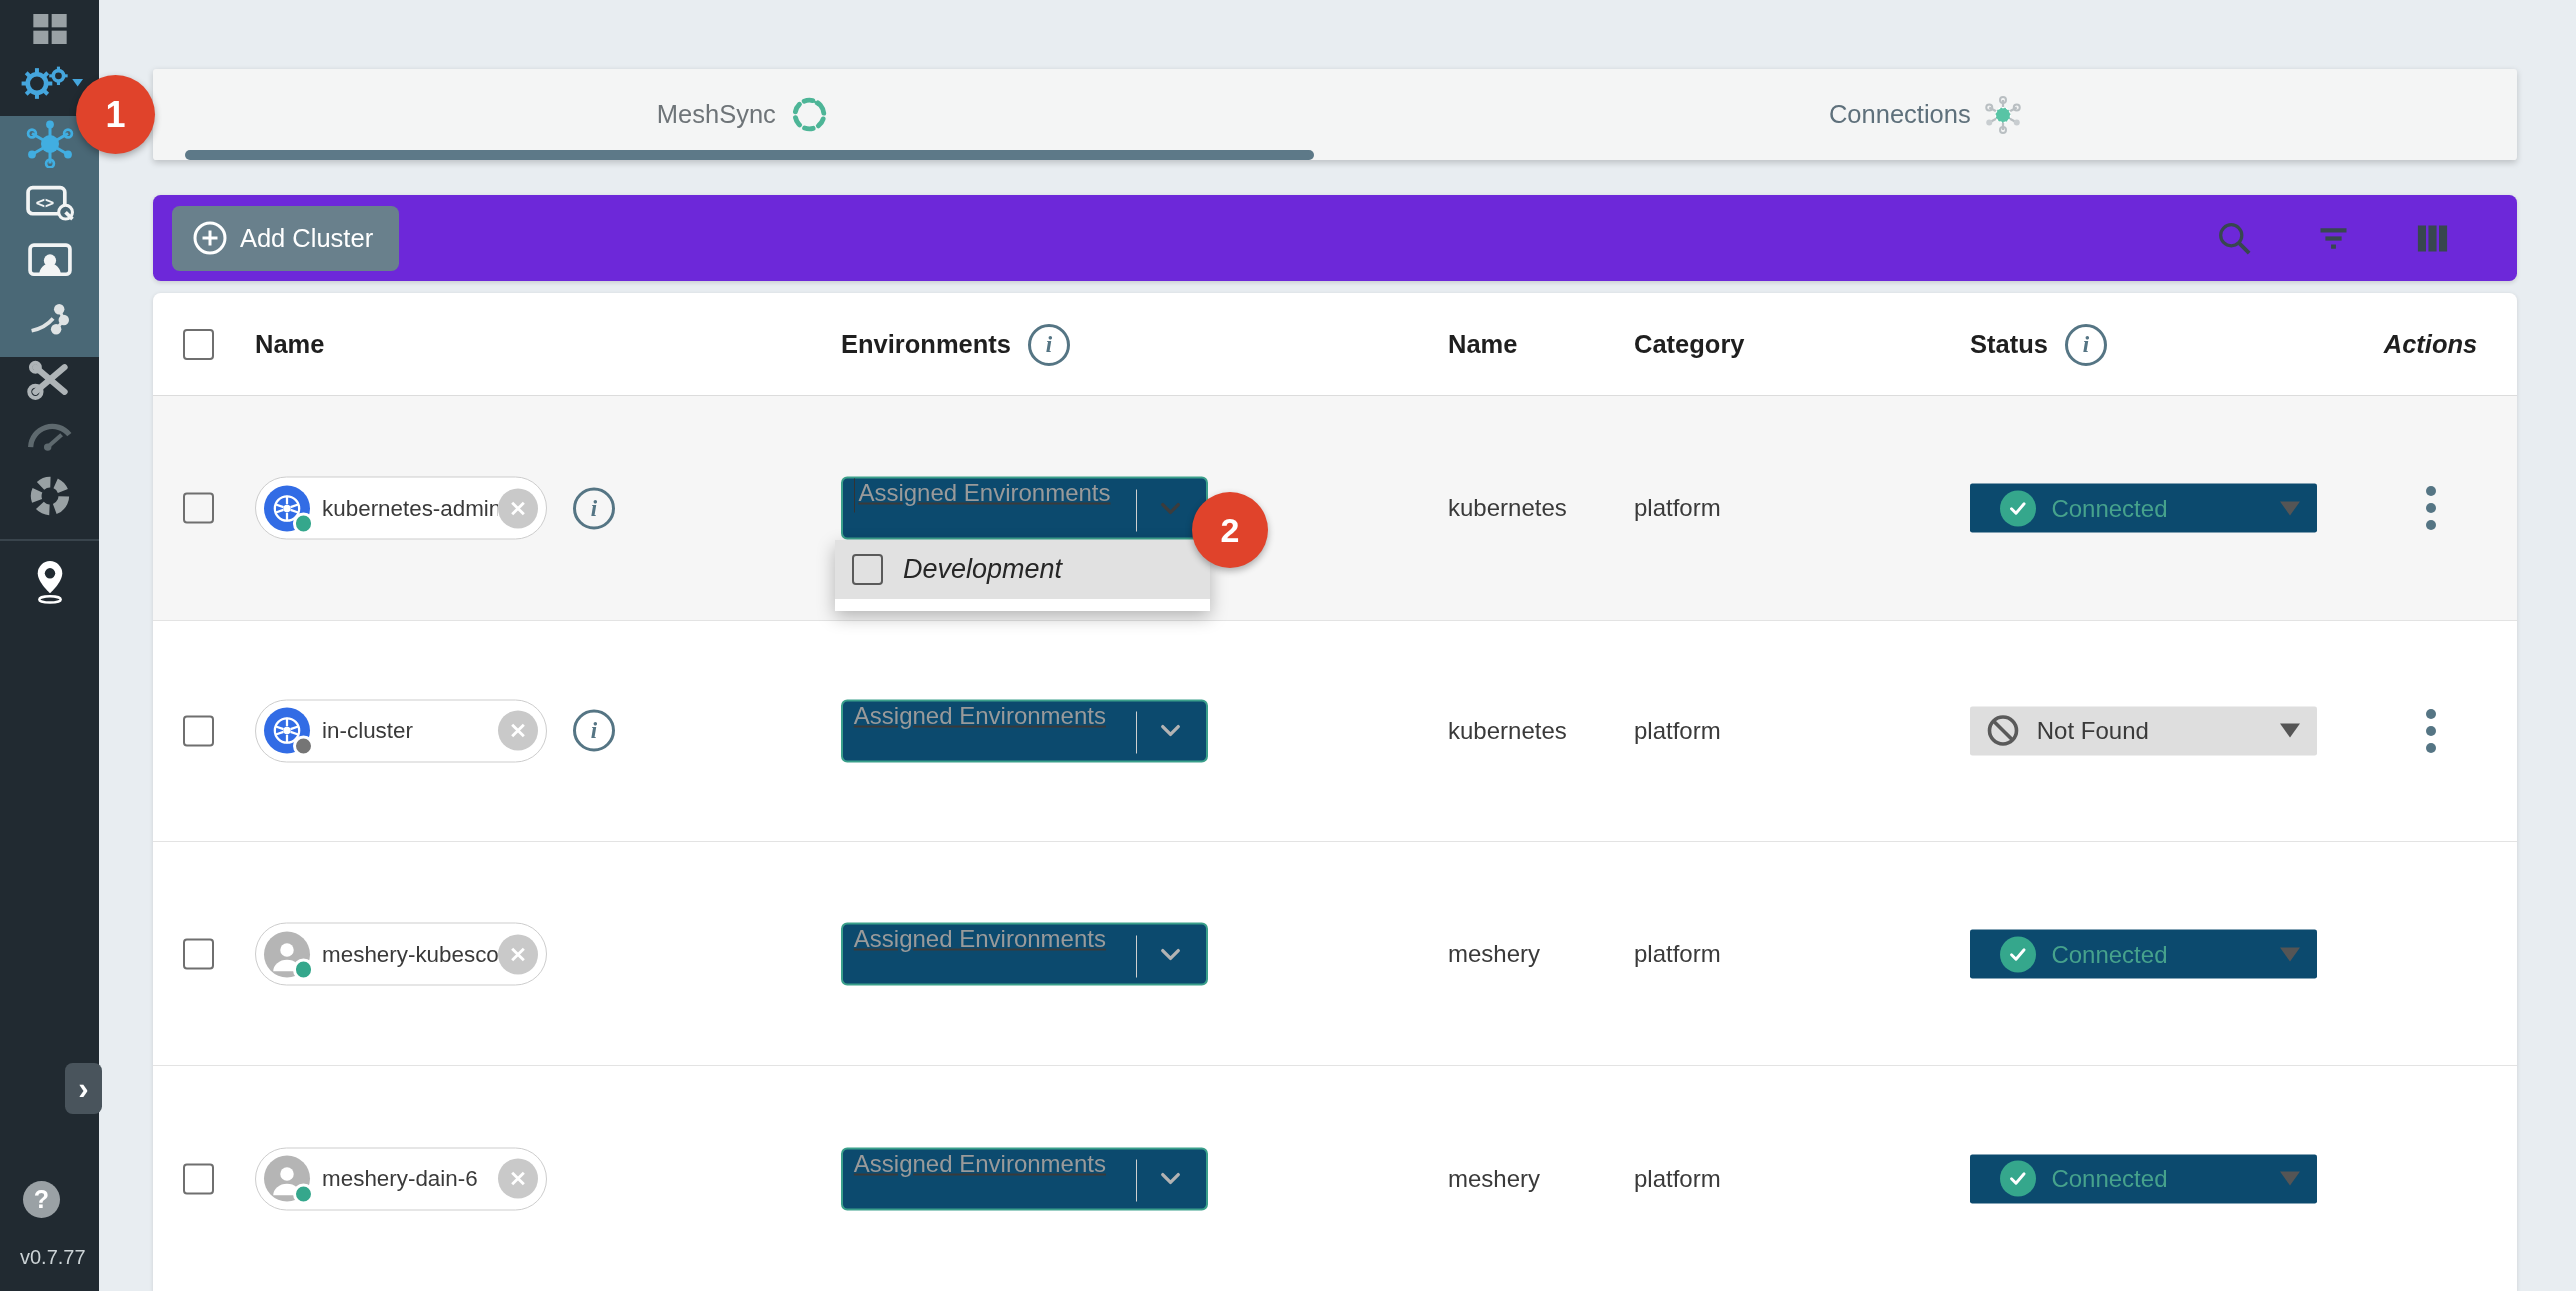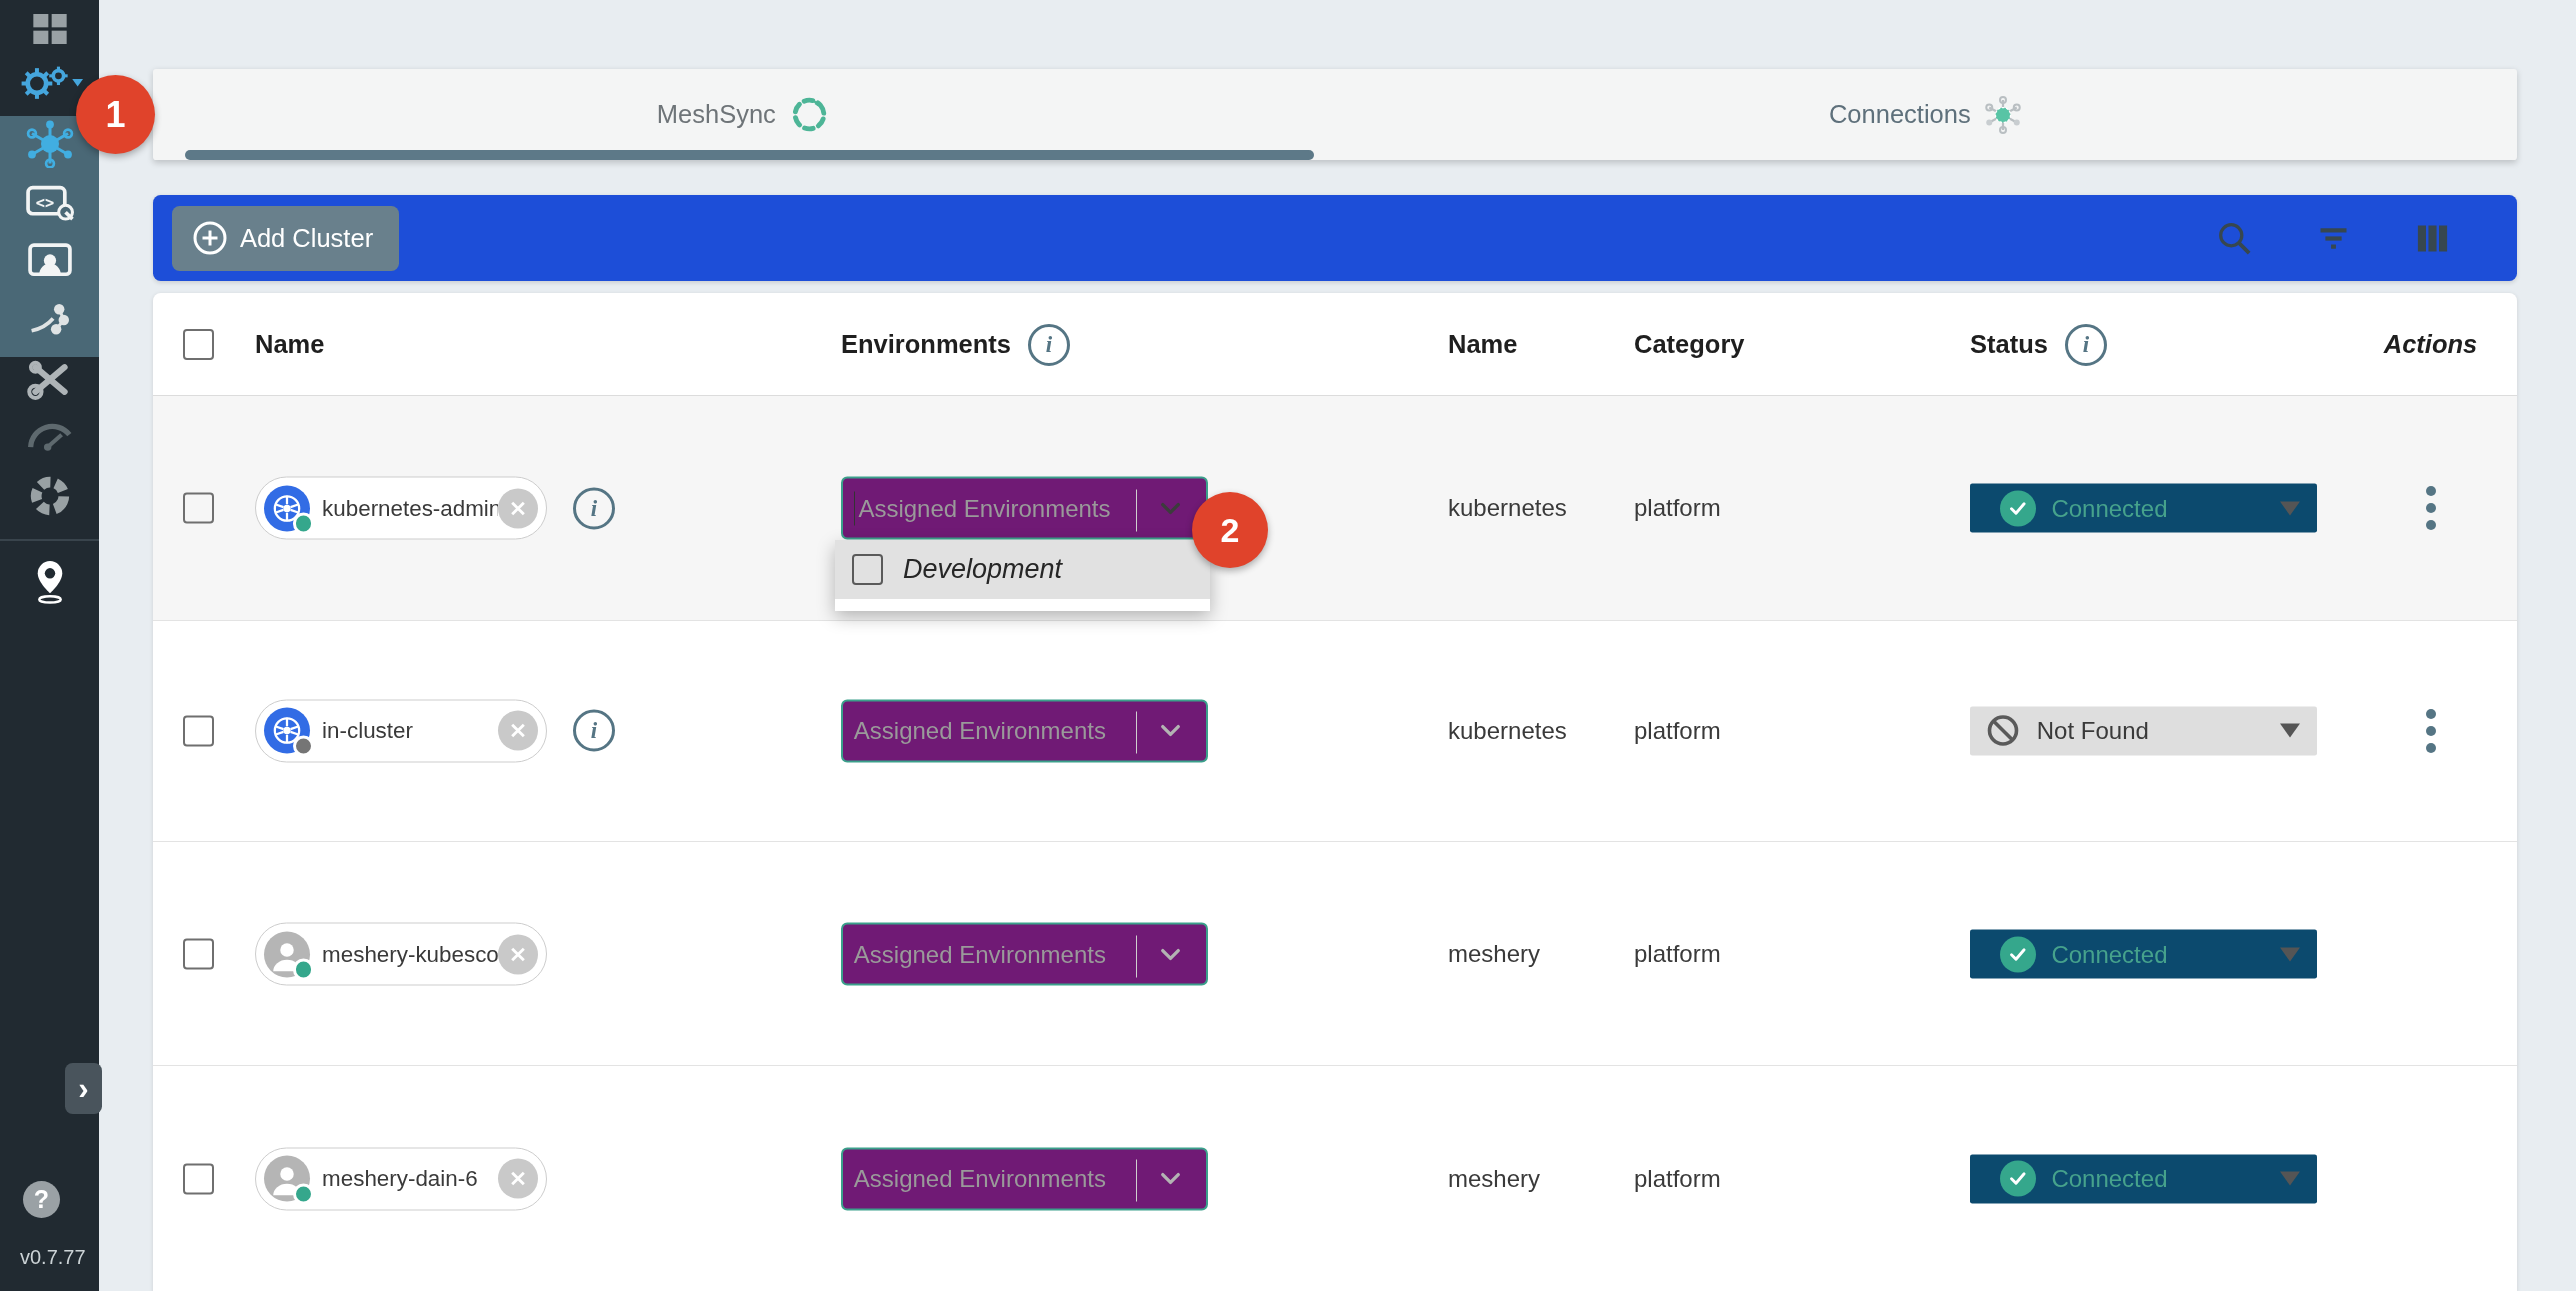--- a/index.html
+++ b/index.html
@@ -20,21 +20,21 @@
   .badge-2 { left:1039px; top:199px; width:76px; height:76px; font-size:34px; z-index:60; }
 
   
   .tab-card { position:absolute; left:153px; top:69px; width:2364px; height:91px; background:#f4f5f5; border-radius:3.1px; box-shadow:0 2.3px 6.2px rgba(0,0,0,.18); display:flex; }
   .tab { flex:1; display:flex; align-items:center; justify-content:center; gap:12.4px; font-size:25.5px; }
   .tab-label-connections { color:#5e707b; }
   .tab-label-meshsync { color:#6e7478; }
   .tab-indicator { position:absolute; left:32px; bottom:0; width:1129px; height:10px; background:#5d7988; border-radius:5.4px; }
 
   
-  .toolbar-card { position:absolute; left:153px; top:195px; width:2364px; height:86px; background:#1d4ed8; border-radius:7.7px; box-shadow:0 1.5px 4.6px rgba(0,0,0,.12); }
+  .toolbar-card { position:absolute; left:153px; top:195px; width:2364px; height:86px; background:#6d28d9; border-radius:7.7px; box-shadow:0 1.5px 4.6px rgba(0,0,0,.12); }
   .add-cluster-btn { position:absolute; left:18.5px; top:10.8px; height:65px; padding:0 26px 0 20px; background:#69808c; border:none; border-radius:7.7px; color:#fff; font-size:25.5px; font-family:"Liberation Sans",sans-serif; display:flex; align-items:center; gap:12.4px; }
   .toolbar-icons { position:absolute; right:65px; top:0; height:86px; display:flex; align-items:center; gap:60px; }
 
   
   .table-card { position:absolute; left:153px; top:293px; width:2364px; height:998px; background:#fff; border-radius:7.7px 7.7px 0 0; box-shadow:0 1.5px 4.6px rgba(0,0,0,.12); }
   .thead { position:absolute; left:0; top:0; width:2364px; height:103px; border-bottom:1.5px solid #dcdcdc; }
   .th { position:absolute; top:0; height:103px; display:flex; align-items:center; gap:10.8px; font-size:25.5px; font-weight:bold; color:#1f1f1f; }
   .col-check   { left:30px; }
   .col-name    { left:102px; }
   .col-env     { left:688px; }
@@ -58,21 +58,21 @@
   .chip-label { flex:1; margin-left:12.4px; font-size:22.4px; color:#3a3a3a; white-space:nowrap; overflow:hidden; }
   .chip-close { width:40px; height:40px; border-radius:50%; background:#c9c9c9; display:flex; align-items:center; justify-content:center; flex:0 0 40px; }
   .k8s-circle { width:46px; height:46px; border-radius:50%; background:#326ce5; display:flex; align-items:center; justify-content:center; }
   .user-circle { width:46px; height:46px; border-radius:50%; background:#b5b5b5; display:flex; align-items:center; justify-content:center; overflow:hidden; }
   .status-dot { position:absolute; right:-4.6px; bottom:-3.1px; width:21.6px; height:21.6px; border-radius:50%; border:3.1px solid #fff; }
   .dot-green { background:#35a78c; }
   .dot-gray  { background:#757575; }
   .info-ring { margin-left:26px; width:42px; height:42px; border-radius:50%; border:3.1px solid #557584; color:#557584; font-size:23px; font-weight:bold; display:flex; align-items:center; justify-content:center; font-family:"Liberation Serif", serif; font-style:italic; }
 
   
-  .env-select { width:367px; height:63px; border:2.3px solid #3ba08b; border-radius:6.2px; background:#701a75; display:flex; align-items:center; position:relative; padding-left:10.8px; }
+  .env-select { width:367px; height:63px; border:2.3px solid #3ba08b; border-radius:6.2px; background:#0c4a6e; display:flex; align-items:flex-start; position:relative; padding-left:10.8px;text-decoration:underline; }
   .env-placeholder { color:#9a9a9a; font-size:24px; white-space:nowrap; }
   .env-divider { position:absolute; right:69px; top:10.8px; height:42px; width:1.5px; background:#cfcfcf; }
   .env-caret { position:absolute; right:20px; top:50%; transform:translateY(-50%); }
   .text-cursor { width:1.5px; height:34px; background:#333; margin-right:3.1px; }
 
   
   .env-menu { position:absolute; left:682px; top:247px; width:375px; background:#fff; padding-bottom:12.4px; box-shadow:0 6.2px 17px rgba(0,0,0,.28); z-index:50; }
   .env-option { height:59px; background:#e1e1e1; display:flex; align-items:center; padding-left:17px; gap:20px; }
   .env-option .checkbox { border-color:#5a5a5a; }
   .env-option-label { font-size:27px; color:#262626;font-style:italic; }

